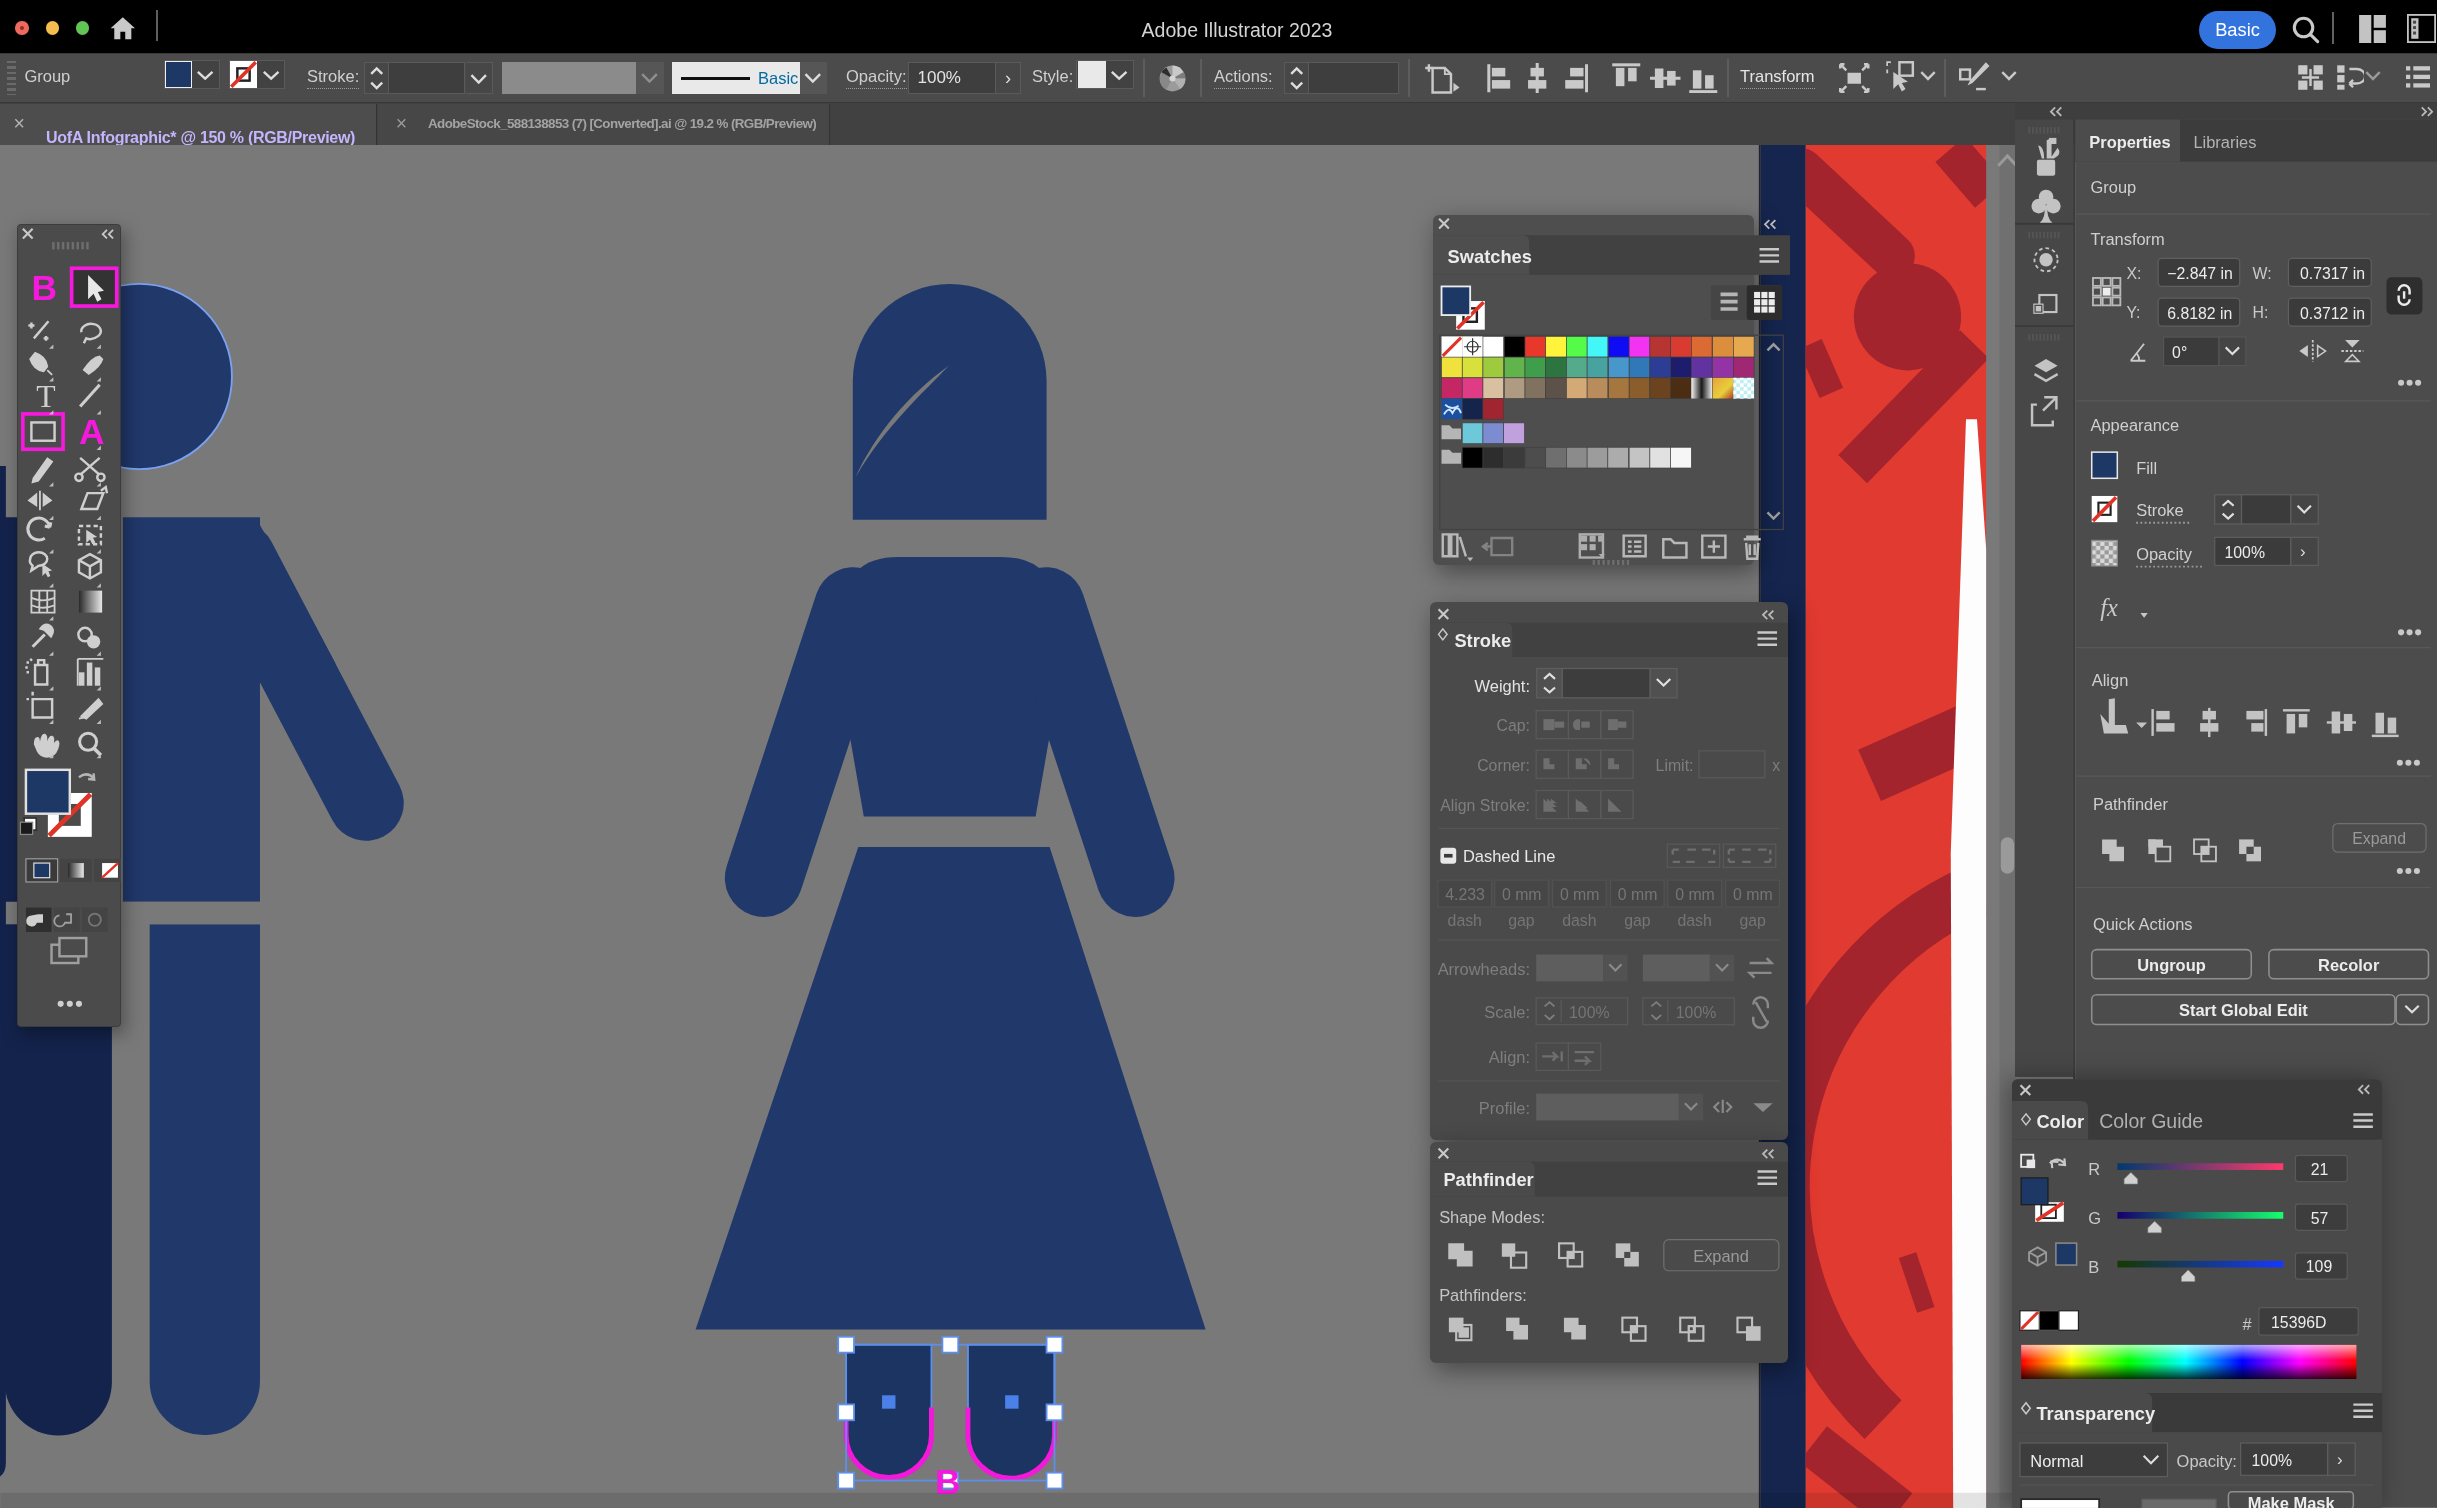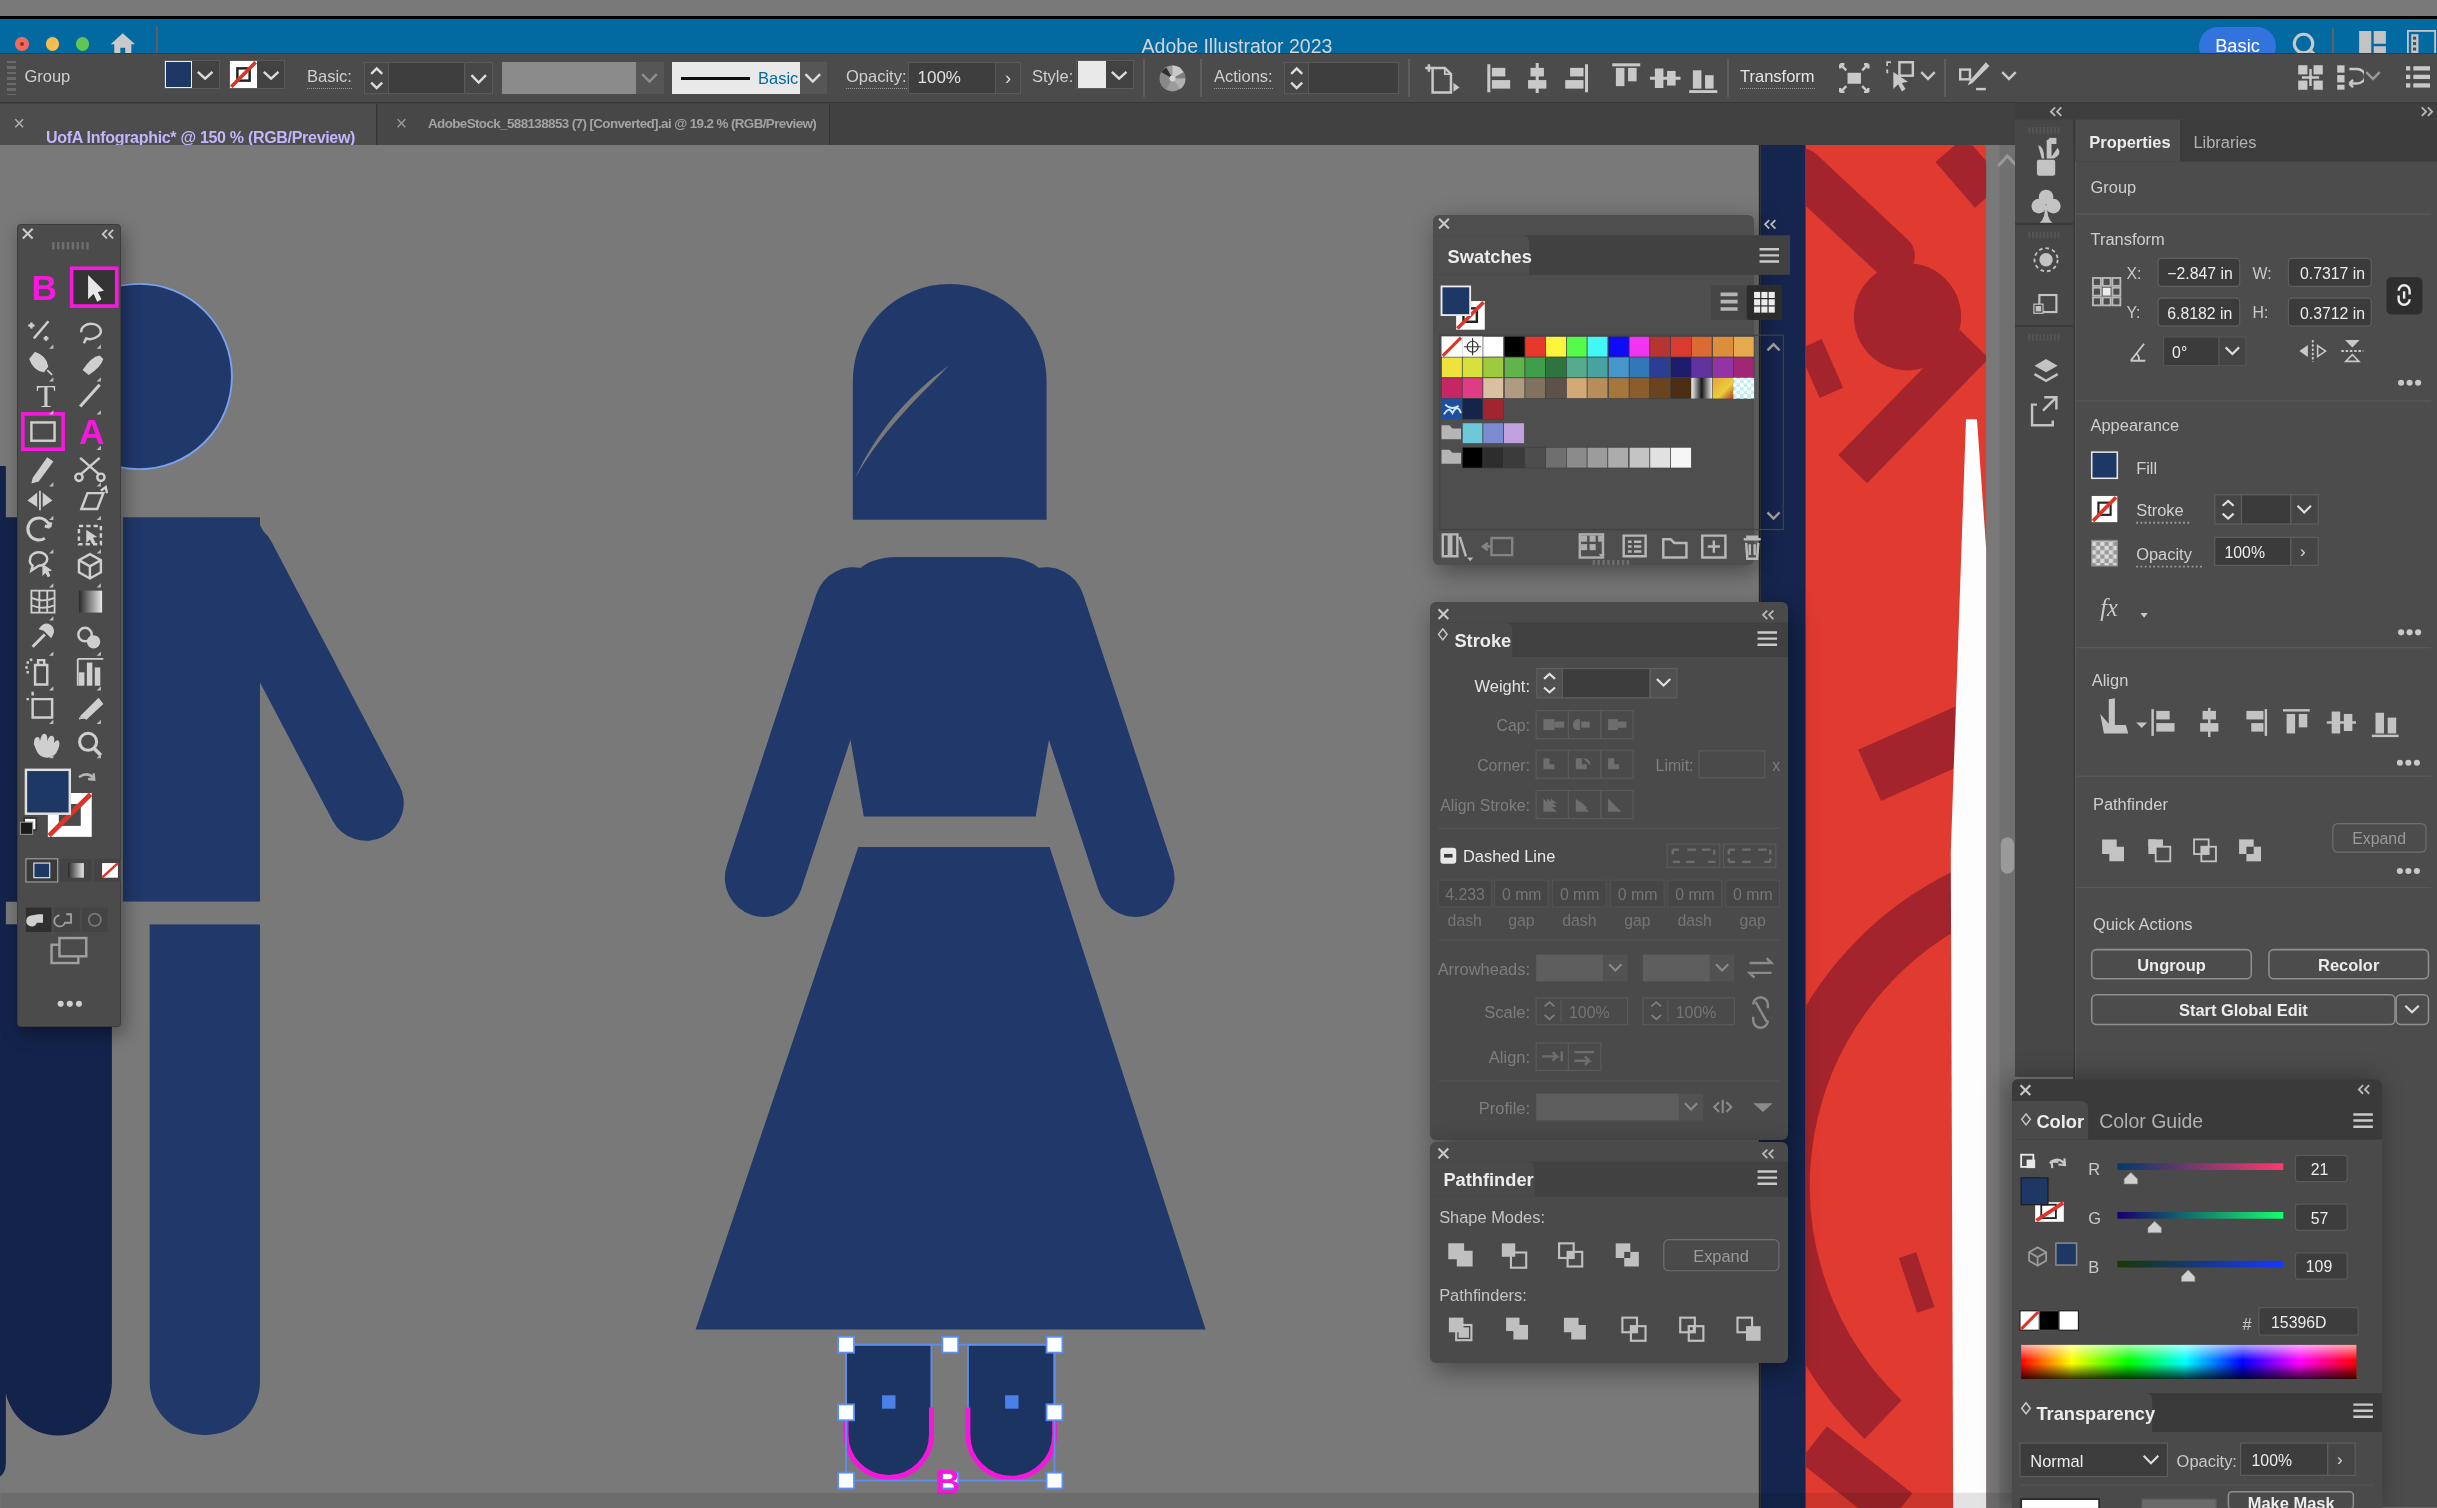--- a/index.html
+++ b/index.html
@@ -6,21 +6,21 @@
   html,body { width:2438px; height:1508px; overflow:hidden; background:#797979; }
   body { font-family:"Liberation Sans", sans-serif; }
   .abs { position:absolute; }
   #root { position:absolute; top:0; left:0; width:2438px; height:1508px; }
   .dotu { border-bottom:1.8px dotted #9a9a9a; padding-bottom:1.8px; }
 </style>
 </head>
 <body>
 <div id="root">
 
-<div class="abs" id="titlebar" style="left:0;top:0;width:2438px;height:53px;background:#0369a1;border-top:3px solid #000;margin-top:16px;">
+<div class="abs" id="titlebar" style="left:0;top:0;width:2438px;height:53px;background:#000000;border-top:3px solid #000;">
   <div class="abs" style="left:15.2px;top:18.3px;width:13.4px;height:13.4px;border-radius:50%;background:#ee6a5f;"></div>
   <div class="abs" style="left:19.5px;top:22.5px;width:4.9px;height:4.9px;border-radius:50%;background:#8c2f25;"></div>
   <div class="abs" style="left:46px;top:18.3px;width:13.4px;height:13.4px;border-radius:50%;background:#f5bd4f;"></div>
   <div class="abs" style="left:76px;top:18.3px;width:13.4px;height:13.4px;border-radius:50%;background:#61c454;"></div>
   <svg class="abs" style="left:110px;top:13.4px;" width="25.6" height="24.4" viewBox="0 0 42 40">
     <path d="M21 2 L41 20 L35 20 L35 38 L25 38 L25 26 L17 26 L17 38 L7 38 L7 20 L1 20 Z" fill="#c9c9c9"></path>
   </svg>
   <div class="abs" style="left:156px;top:7.3px;width:1.8px;height:30.5px;background:#5e5e5e;"></div>
   <div class="abs" style="left:975px;top:13.4px;width:524px;text-align:center;font-size:19.5px;color:#d4d4d4;padding-top:3px;">Adobe Illustrator 2023</div>
   <div class="abs" style="left:2199px;top:8px;width:77px;height:38px;border-radius:19px;background:#3273de;color:#fff;font-size:18.3px;text-align:center;line-height:37px;">Basic</div>
@@ -53,21 +53,21 @@
       </svg>
   <div class="abs" style="left:229px;top:6.1px;width:56px;height:29px;background:#424242;border:0.6px solid #5a5a5a;"></div>
   <svg class="abs" style="left:230px;top:7.3px;" width="27" height="27" viewBox="0 0 44 44">
     <rect x="0" y="0" width="44" height="44" fill="#fff"></rect>
     <rect x="12" y="12" width="20" height="20" fill="none" stroke="#222" stroke-width="4"></rect>
     <line x1="2" y1="42" x2="42" y2="2" stroke="#e03328" stroke-width="6"></line>
   </svg>
   <svg class="abs" style="left:262px;top:16px;" width="18.3" height="11" viewBox="0 0 30 18">
         <path d="M3 3 L15 14 L27 3" fill="none" stroke="#ddd" stroke-width="4"></path>
       </svg>
-  <div class="abs dotu" style="left:307px;top:13.4px;">Basic:</div>
+  <div class="abs dotu" style="left:307px;top:13.4px;">Stroke:</div>
   <div class="abs" style="left:364px;top:8px;width:25px;height:32px;background:#474747;border:0.6px solid #5a5a5a;">
     <svg width="24" height="30.5" viewBox="0 0 39 50">
           <path d="M10 18 L19 9 L28 18" fill="none" stroke="#ddd" stroke-width="4"></path>
           <path d="M10 32 L19 41 L28 32" fill="none" stroke="#ddd" stroke-width="4"></path>
         </svg>
   </div>
   <div class="abs" style="left:389px;top:8px;width:76px;height:32px;background:#3e3e3e;border:0.6px solid #5a5a5a;border-left:none;"></div>
   <div class="abs" style="left:466px;top:8px;width:27.4px;height:32px;background:#474747;border:0.6px solid #5a5a5a;border-left:none;">
     <svg width="26" height="30.5" viewBox="0 0 43 50">
           <path d="M9 20 L21 32 L33 20" fill="none" stroke="#ddd" stroke-width="4"></path>

